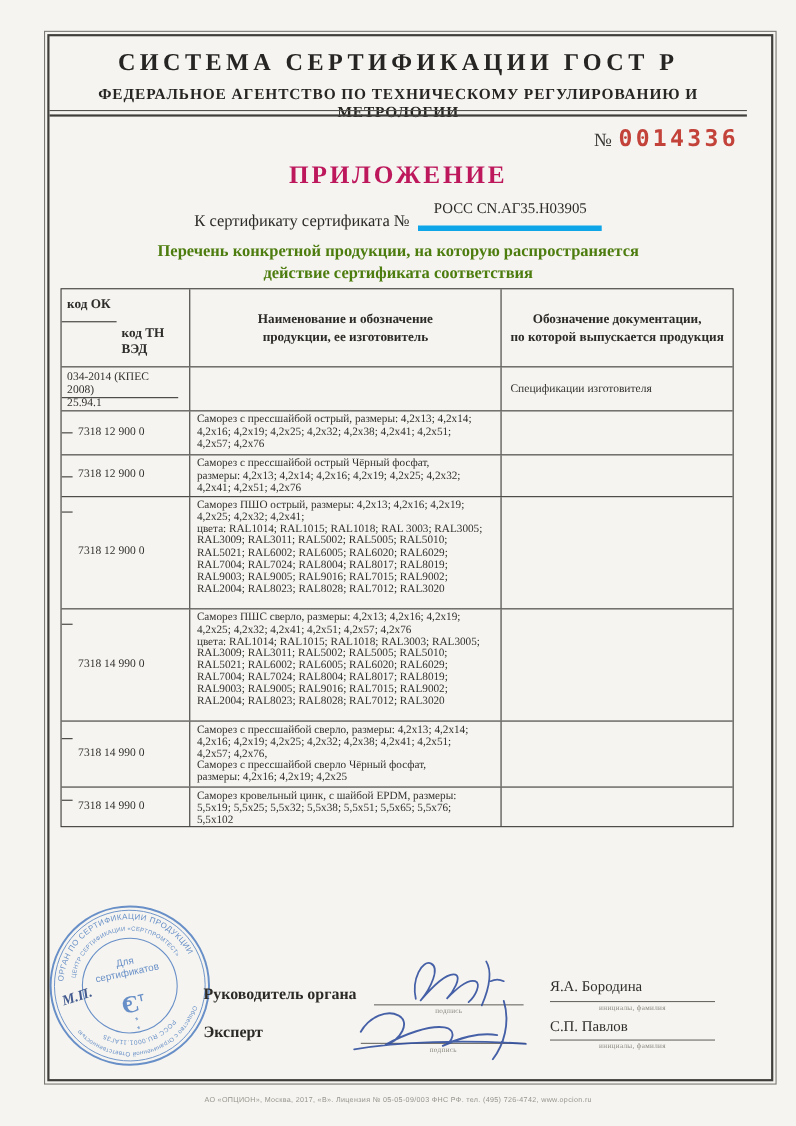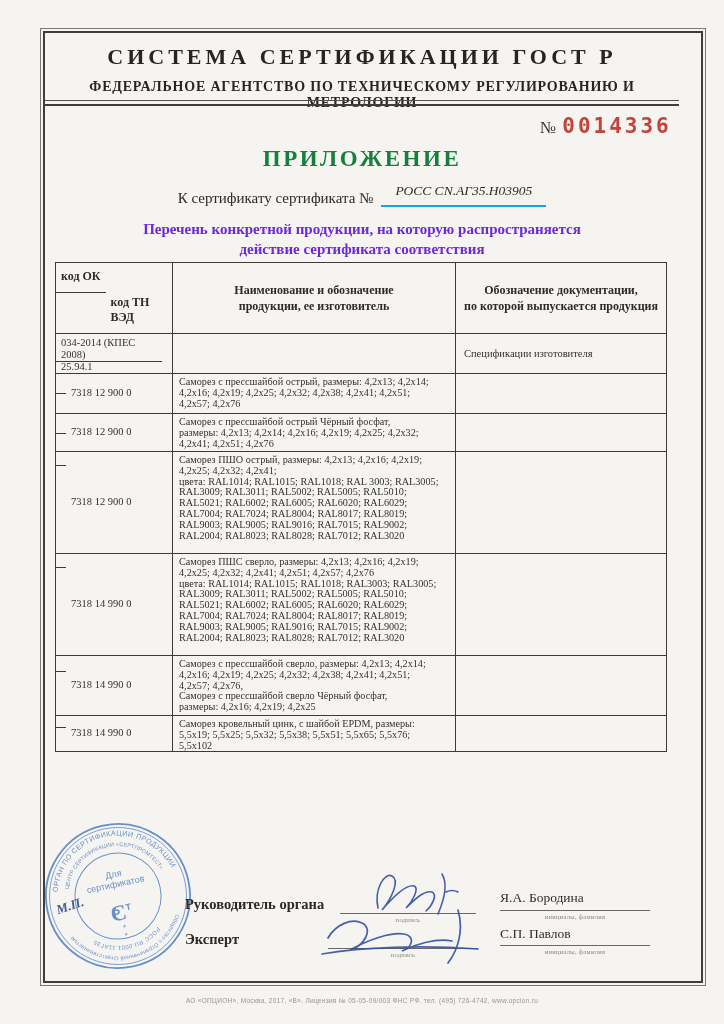--- a/index.html
+++ b/index.html
@@ -36,36 +36,36 @@
     display:flex;align-items:baseline;gap:6px;
   }
   .number-sign{font-size:17px;color:#3a3936;}
   .number-value{
     font-family:"DejaVu Sans Mono", monospace;
     font-size:21px;font-weight:bold;letter-spacing:3px;color:#c3423a;
   }
   .appendix-title{
     position:absolute;left:46px;top:146px;width:632px;
     text-align:center;font-size:23px;font-weight:bold;letter-spacing:2.5px;
-    color:#15803d;
+    color:#be185d;
   }
   .cert-line{
     position:absolute;left:46px;top:184px;width:632px;
     display:flex;justify-content:center;align-items:flex-end;gap:4px;
   }
   .cert-label{font-size:15px;color:#2c2b28;}
   .cert-value-wrap{
-    display:inline-block;border-bottom:2px solid #0ea5e9;
-    padding:0 14px 3px 14px;margin-left:4px;font-style:italic;
+    display:inline-block;border-bottom:5px solid #0ea5e9;
+    padding:0 14px 3px 14px;margin-left:4px;
   }
   .cert-value{font-size:13.5px;color:#2c2b28;position:relative;top:-3px;}
   .subtitle{
     position:absolute;left:46px;top:219px;width:632px;
     text-align:center;font-size:15px;font-weight:bold;line-height:1.35;
-    white-space:pre-line;color:#6d28d9;
+    white-space:pre-line;color:#4d7c0f;
   }
   
   .cert-table{
     position:absolute;left:55px;top:262px;width:612px;
     border:1px solid #3c3b38;box-sizing:border-box;
     background:transparent;
   }
   .trow{display:flex;border-top:1px solid #3c3b38;box-sizing:border-box;}
   .trow:first-child{border-top:none;}
   .tc{box-sizing:border-box;overflow:hidden;}

